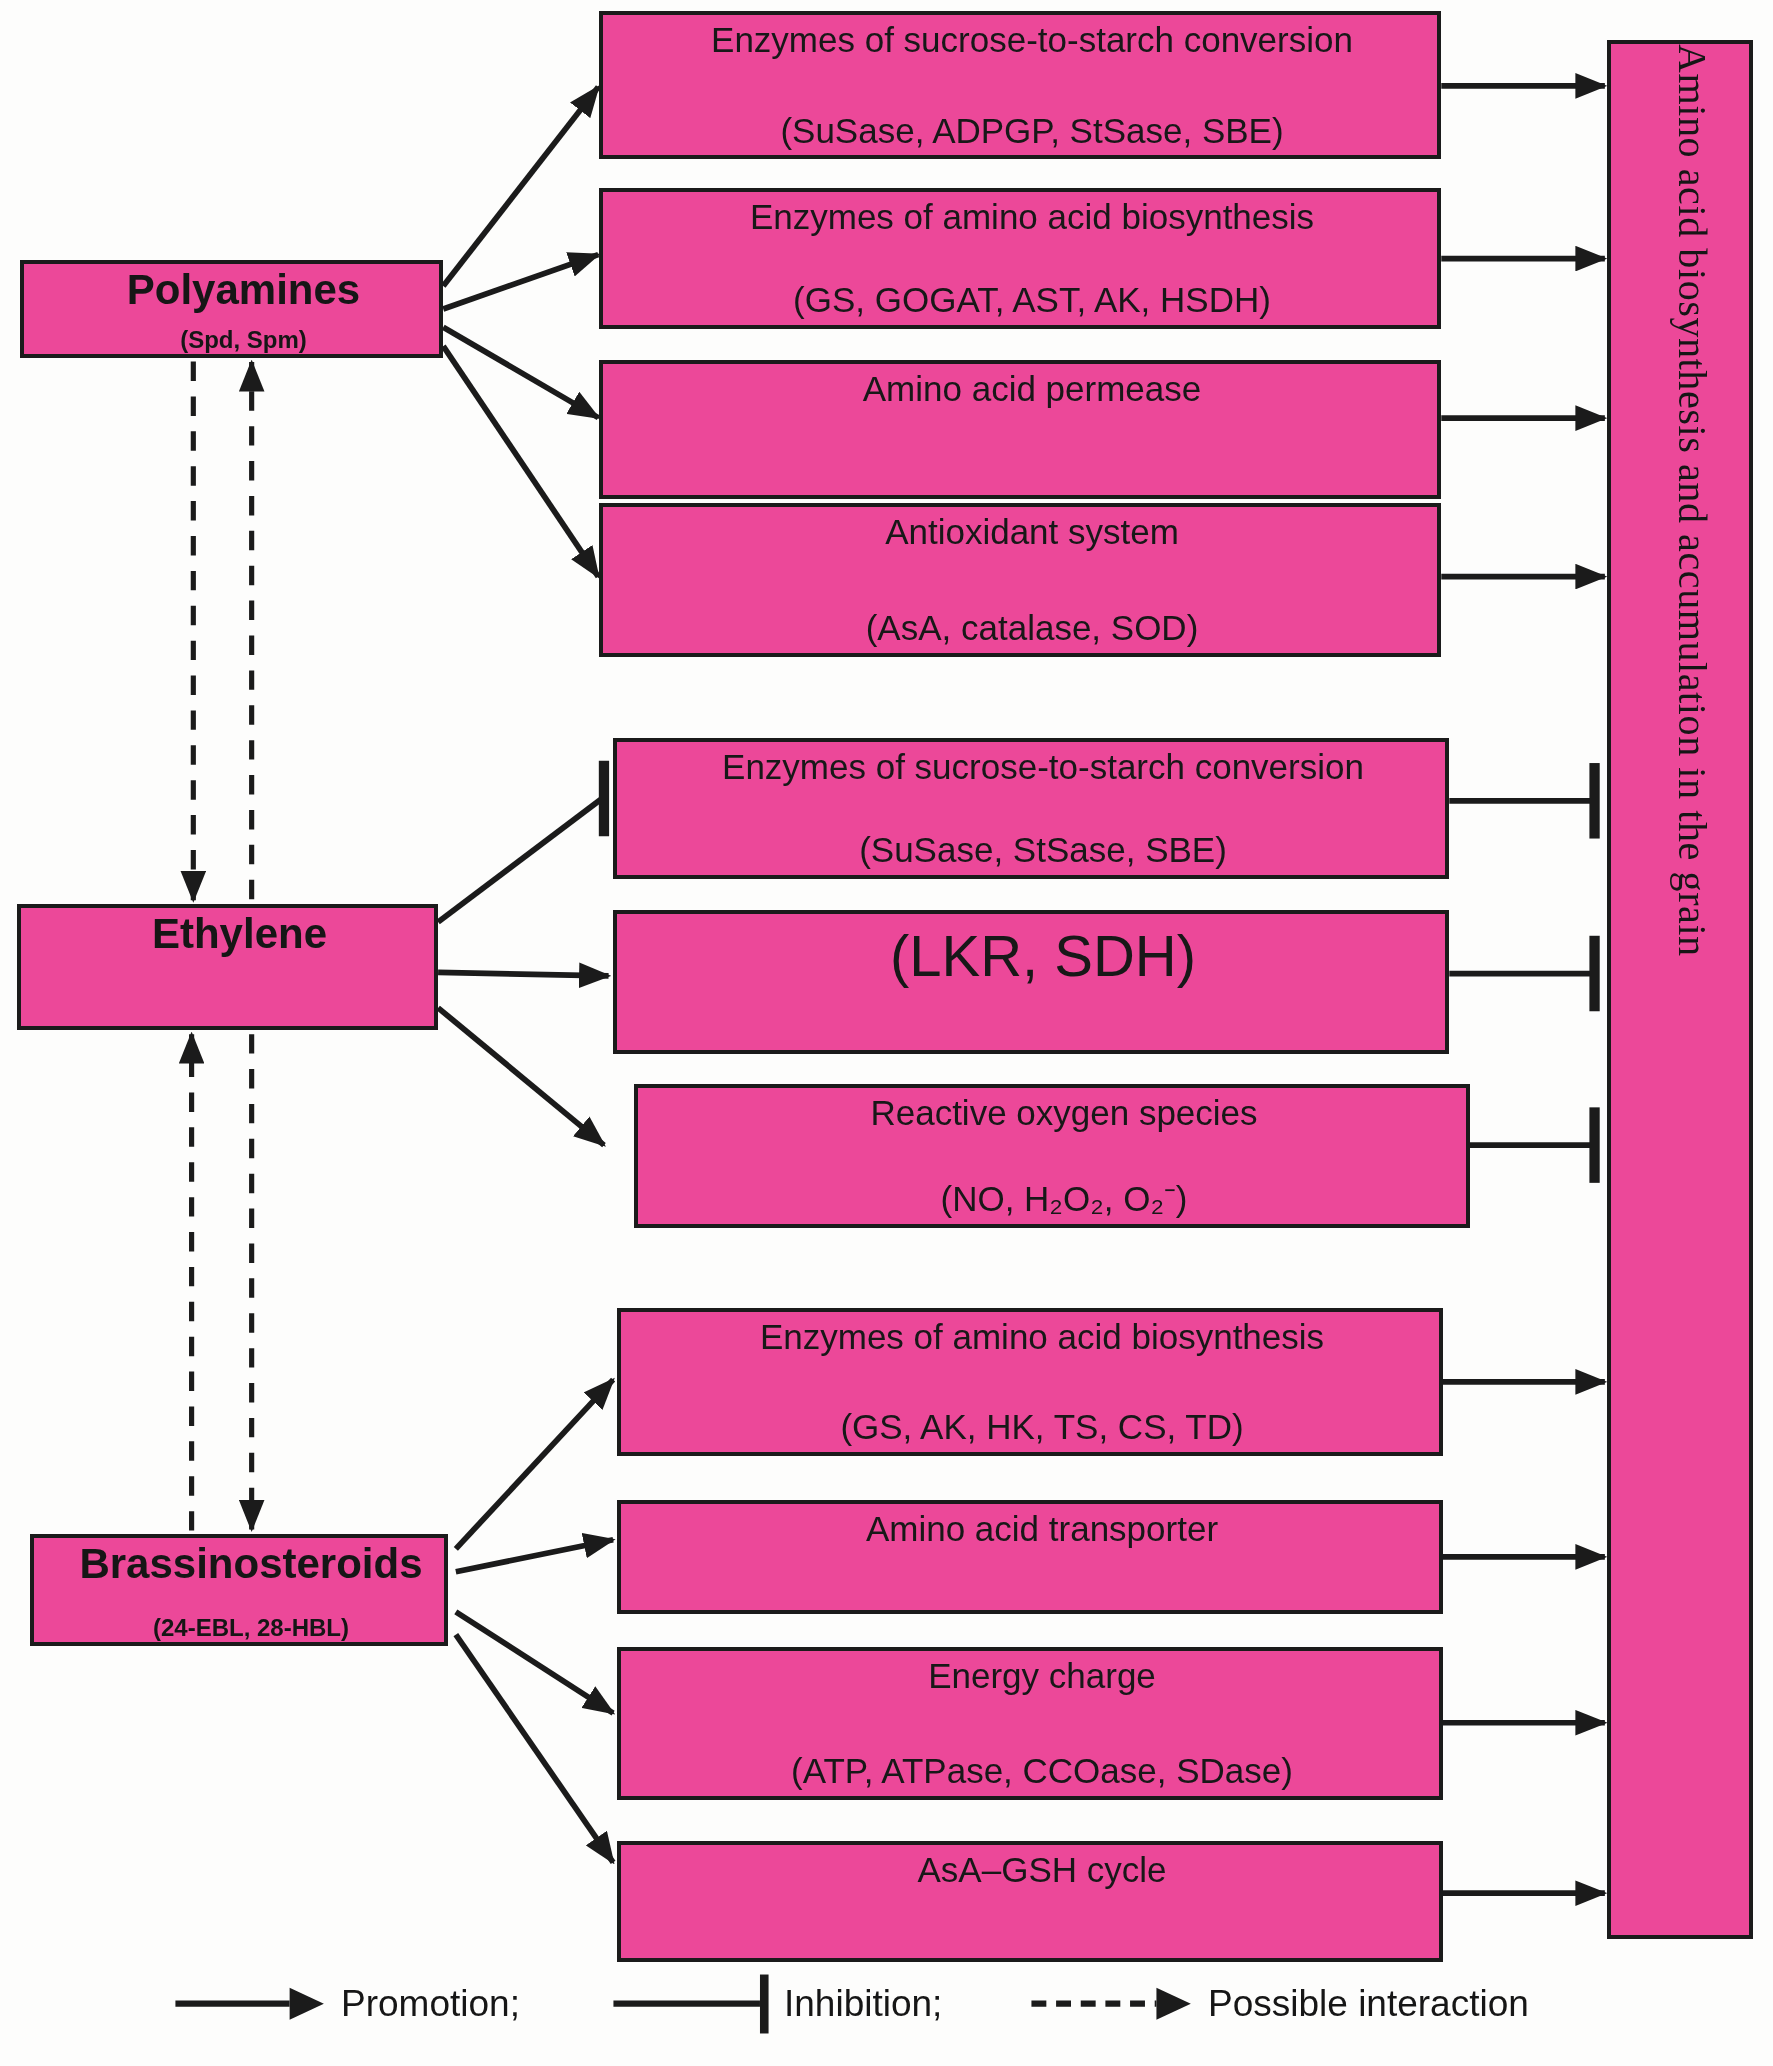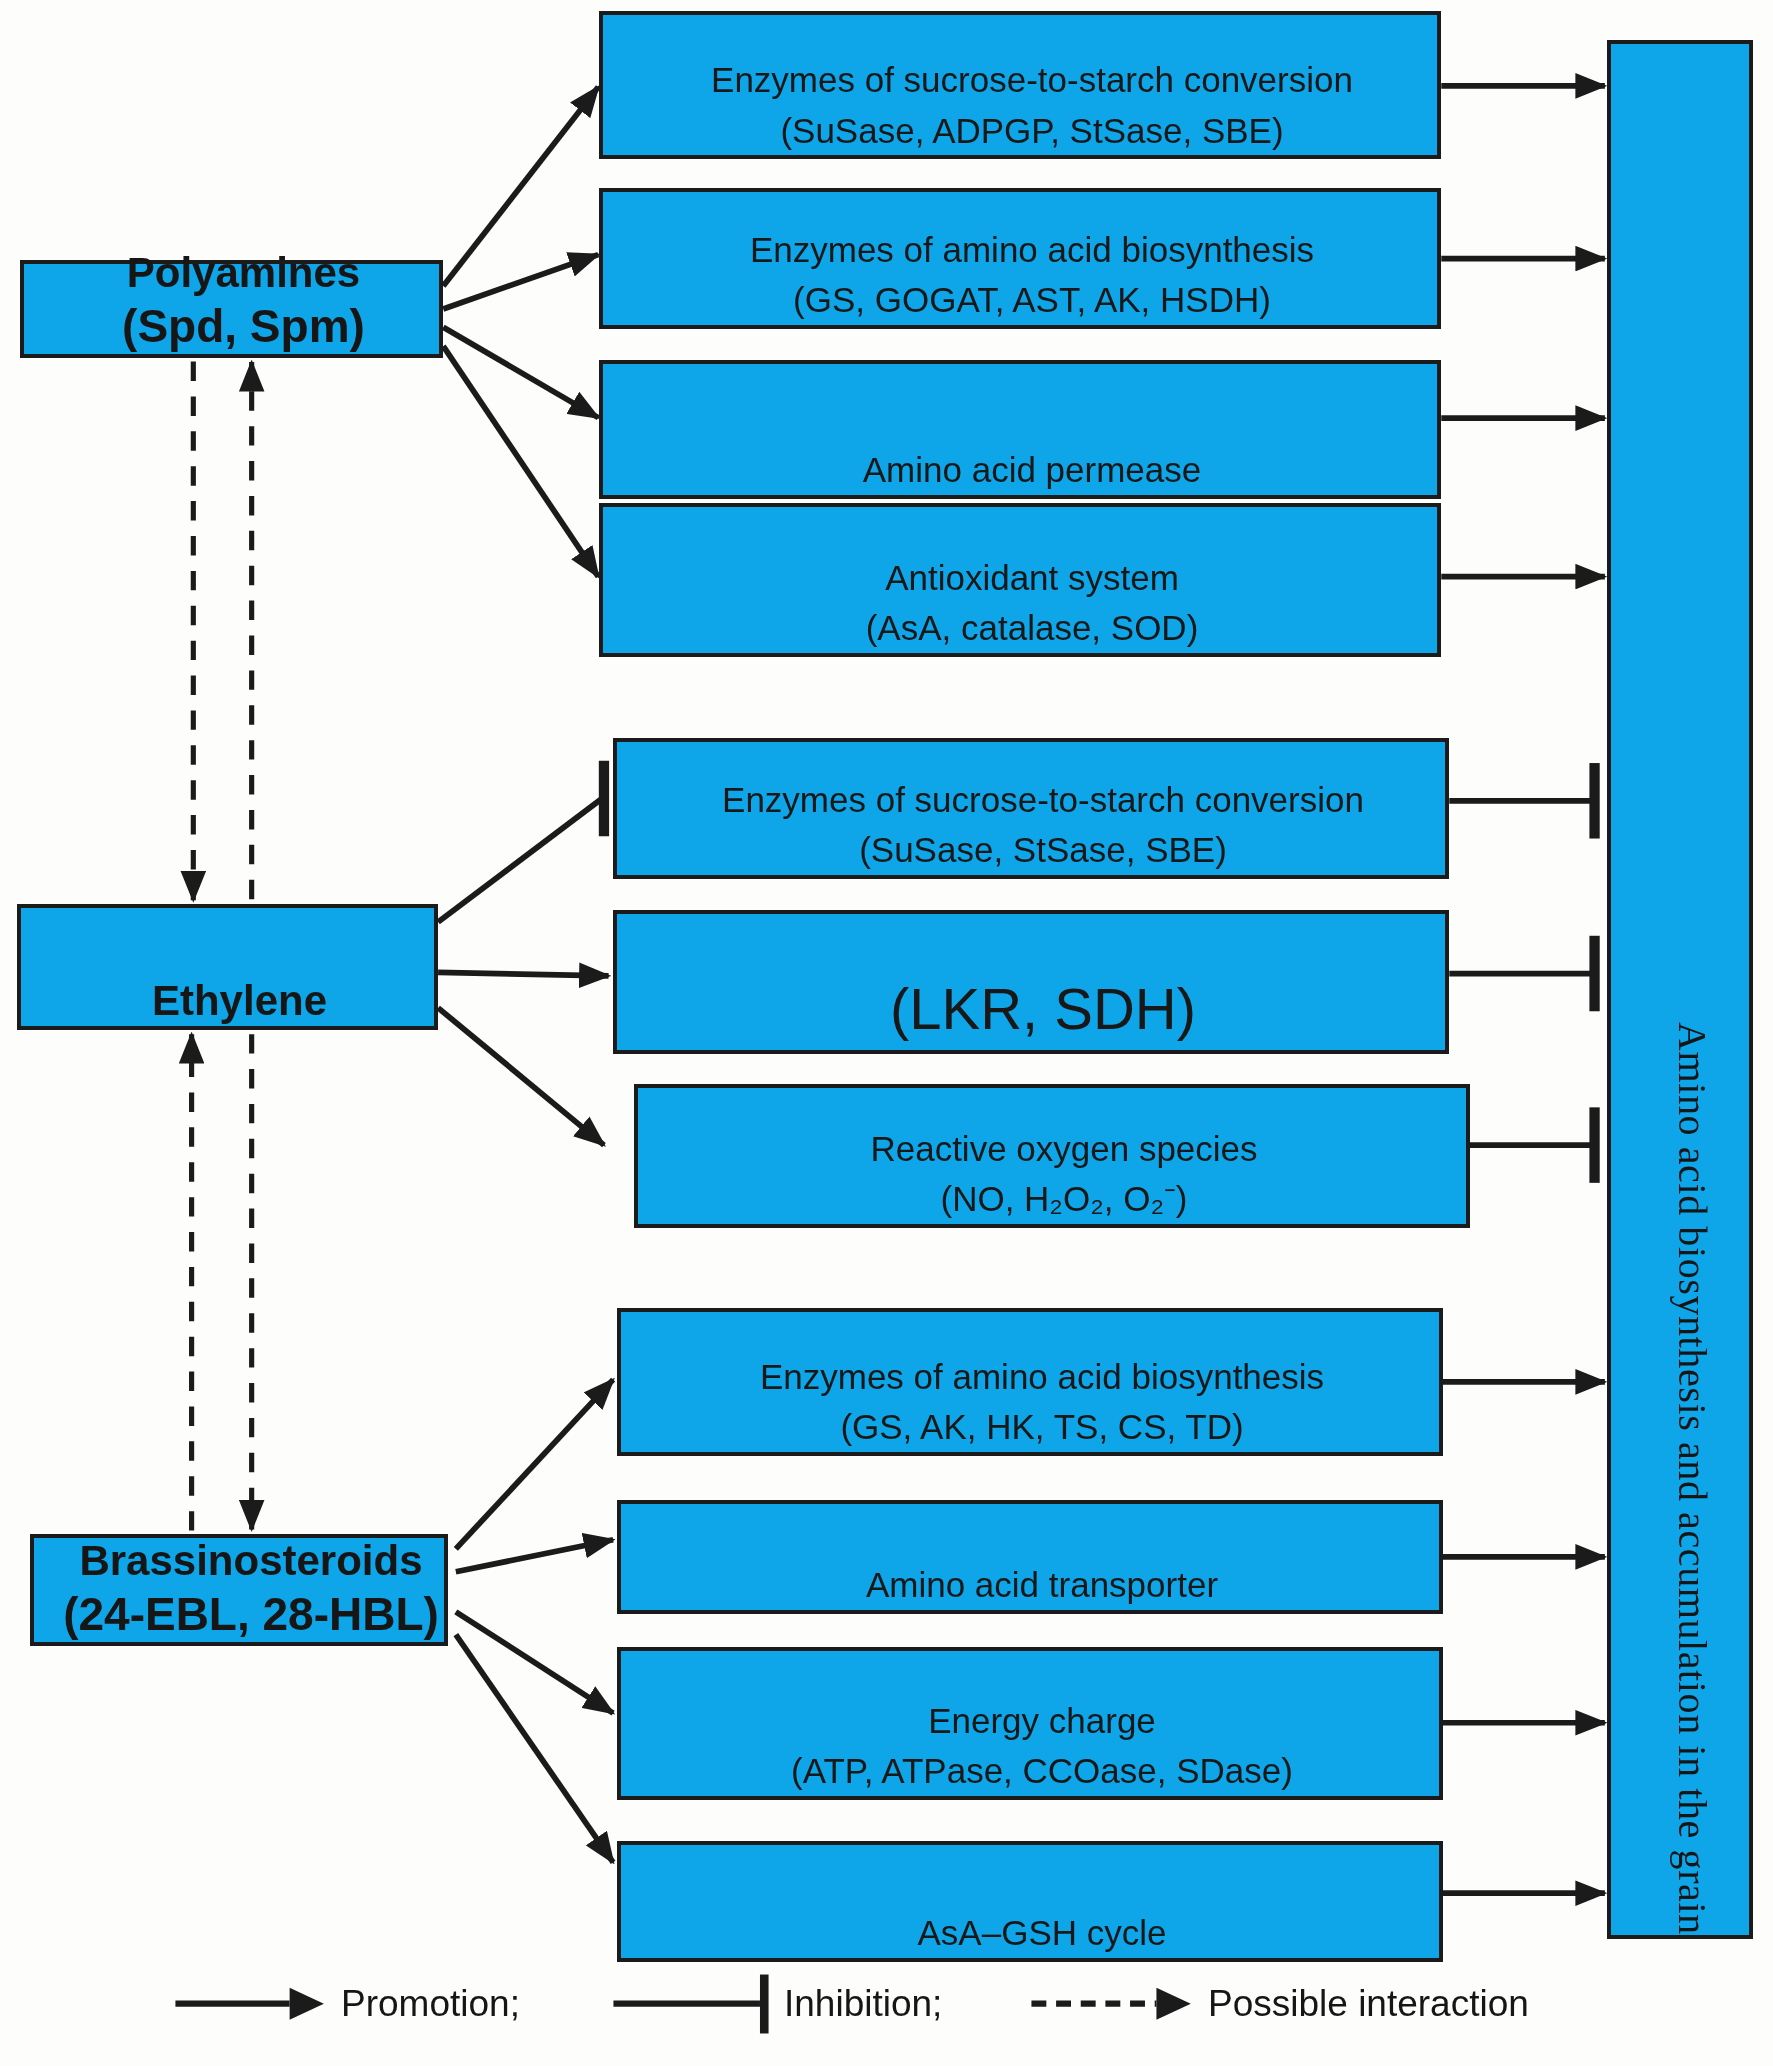--- a/index.html
+++ b/index.html
@@ -9,32 +9,32 @@
     background:#fdfdfc;
     font-family:"Liberation Sans", sans-serif;
     color:#161616;
     overflow:hidden;
   }
   .wires{position:absolute;left:0;top:0;width:1773px;height:2066px;}
   .box{
     position:absolute;
     box-sizing:border-box;
     border:4.6px solid #1b1b1b;
-    background:#0ea5e9;
+    background:#ec4899;
     display:flex;flex-direction:column;
-    align-items:center;justify-content:flex-end;
+    align-items:center;justify-content:space-between;
     text-align:center;
     line-height:1.42;
     padding-left:24px;
   }
   .process{font-size:35px;color:#181818;}
   .process .l2{margin-top:1.1px;}
   .process .big{font-size:58px;}
   .source{font-weight:700;font-size:42px;line-height:1.22;}
-  .source .sub{font-size:46px;}
+  .source .sub{font-size:24px;}
   .sink{
     font-family:"Liberation Serif", serif;
     font-size:40px;
     letter-spacing:0.6px;
   }
   .sink .vert{
     writing-mode:vertical-rl;
     text-orientation:mixed;
     white-space:nowrap;
   }

